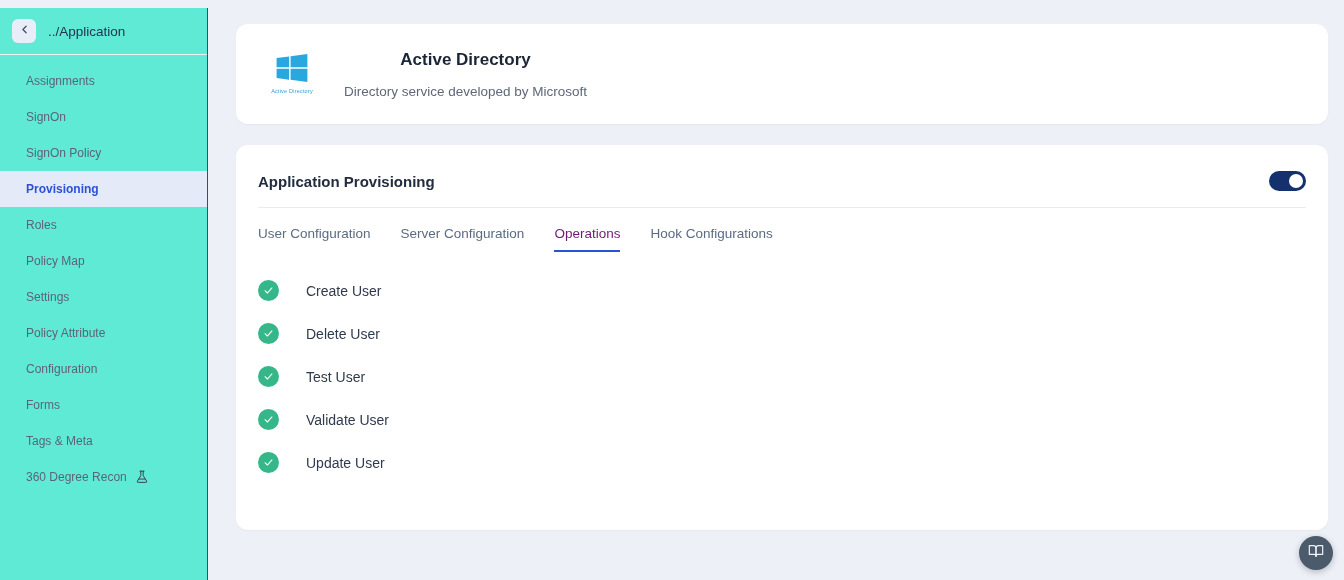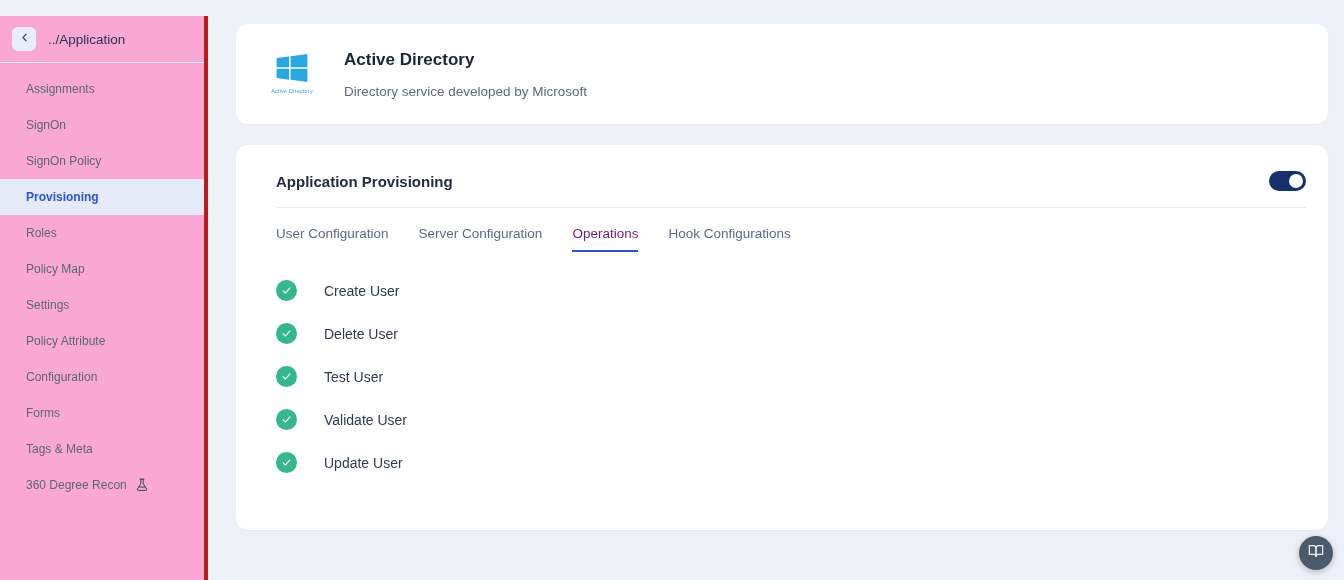--- a/index.html
+++ b/index.html
@@ -6,23 +6,23 @@
   html,body { width:1344px; height:580px; overflow:hidden; }
   body {
     font-family:"Liberation Sans", sans-serif;
     background:#edf0f6;
     color:#2a3447;
     position:relative;
   }
 
   
   .sidebar {
-    position:absolute; left:0; top:16px; bottom:0; width:208px;
-    background:#f9a8d4;
-    border-right:4px solid #b91c1c;
+    position:absolute; left:0; top:8px; bottom:0; width:208px;
+    background:#5eead4;
+    border-right:1px solid #b91c1c;
   }
   .sidebar-header {
     height:47px; display:flex; align-items:center; gap:12px;
     padding:0 12px;
     border-bottom:1px solid #edeff5;
   }
   .back-btn {
     width:24px; height:24px; border-radius:6px;
     background:#e9edf8; display:flex; align-items:center; justify-content:center;
     cursor:pointer; flex:0 0 auto;
@@ -39,38 +39,39 @@
   .nav-item.active {
     background:#e4eaf7; color:#2b52d4; font-weight:600;
   }
   .nav-item .flask svg { width:14px; height:14px; stroke:#38414f; stroke-width:1.7;
     fill:none; stroke-linecap:round; stroke-linejoin:round; margin-left:2px; margin-top:2px; }
 
   
   .main {
     position:absolute; left:208px; top:0; right:0; bottom:0;
     padding:24px 16px 0 28px;
+    text-align:center;
   }
   .card {
     background:#ffffff; border-radius:12px;
     box-shadow:0 1px 2px rgba(16,24,40,.04);
   }
 
   
   .card-app {
     height:100px; display:flex; align-items:center; padding:0 28px; gap:24px;
   }
   .app-logo { width:56px; display:flex; flex-direction:column; align-items:center; gap:2px; }
   .app-logo svg { width:32px; height:28px; }
   .app-logo-label { font-size:5.5px; color:#2a9fdc; letter-spacing:.2px; white-space:nowrap; }
   .app-title { font-size:17px; font-weight:700; color:#1c2536; margin-bottom:14px; }
   .app-subtitle { font-size:13.5px; color:#5e6878; }
 
   
-  .card-prov { margin-top:21px; min-height:385px; padding-bottom:40px;padding-left:18px; }
+  .card-prov { margin-top:21px; min-height:385px; padding-bottom:40px; }
   .prov-header {
     display:flex; align-items:center; justify-content:space-between;
     padding:26px 22px 0 22px;
   }
   .prov-title { font-size:15px; font-weight:700; color:#232d3f; }
   .toggle {
     width:37px; height:20px; border-radius:10px; background:#14316e;
     position:relative; cursor:pointer; flex:0 0 auto;
   }
   .toggle .knob {

